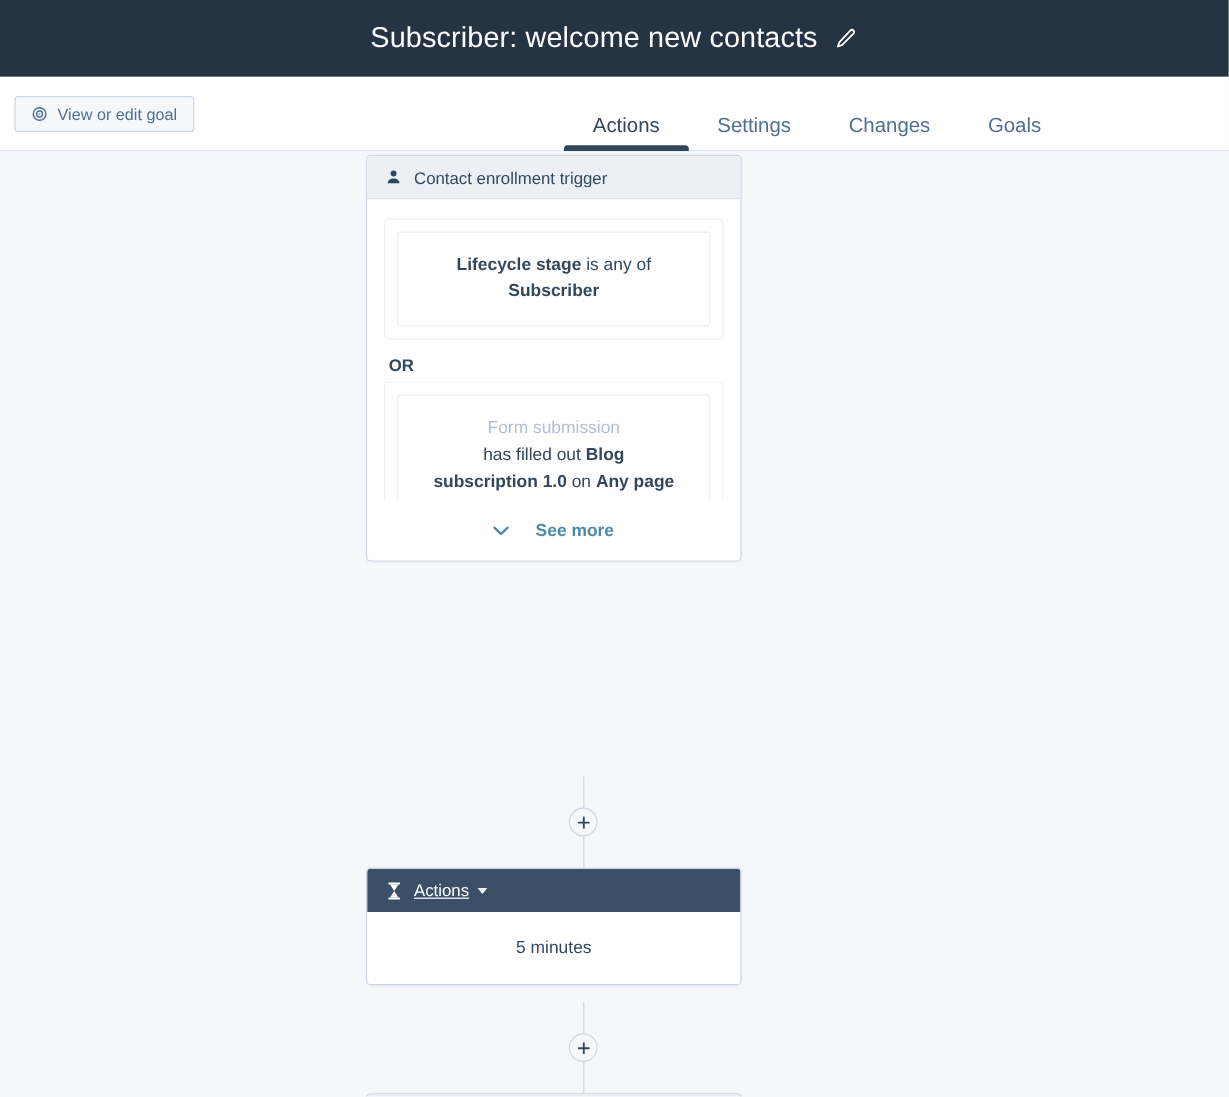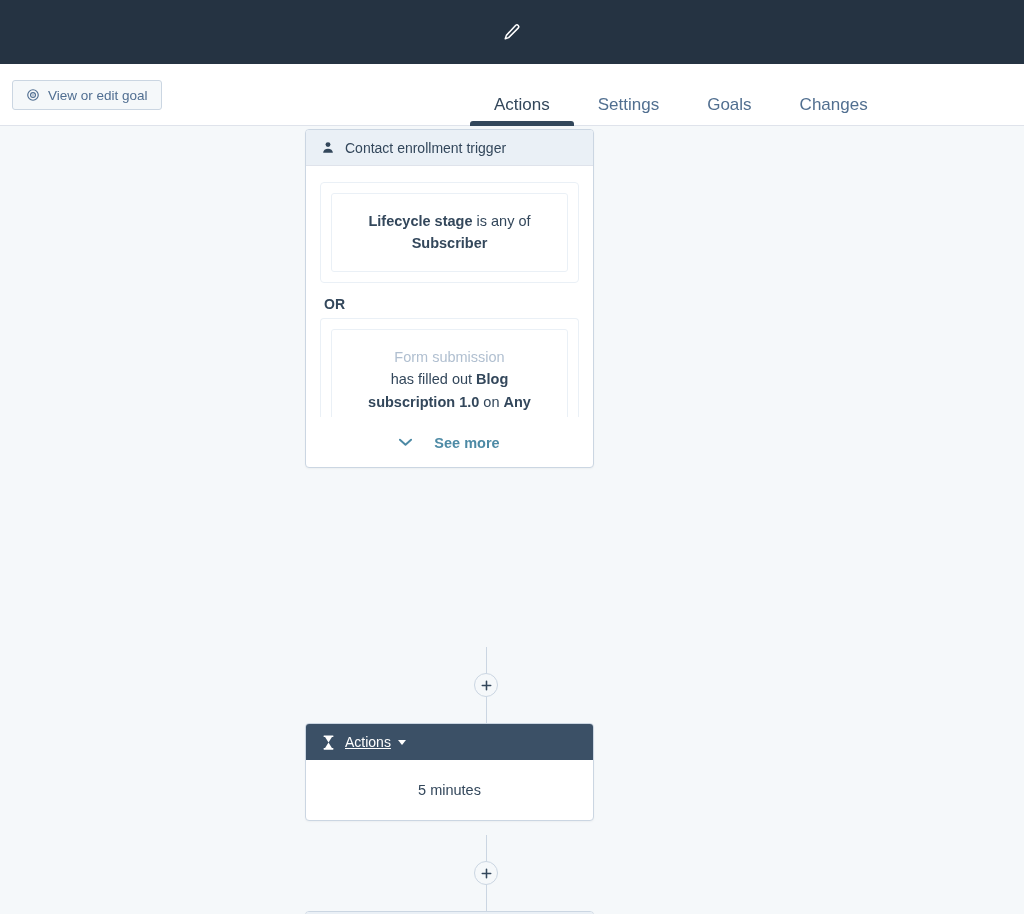--- a/index.html
+++ b/index.html
@@ -142,21 +142,21 @@
     justify-content: center;
     cursor: pointer;
     z-index: 3;
   }
   .plus-btn svg { display: block; }
 
   
   .node {
     position: absolute;
     left: 305px;
-    width: 289px;
+    width: 313px;
     background: #ffffff;
     border: 1px solid #cbd6e2;
     border-radius: 4px;
     box-shadow: 0 1px 2px rgba(0,0,0,0.04);
     overflow: hidden;
     z-index: 2;
   }
 
   .node-head {
     height: 36px;
@@ -259,20 +259,21 @@
     text-align: center;
     font-size: 14.5px;
     color: #33475b;
     padding: 22px 10px;
   }
 </style>
 </head>
 <body>
 
 <div class="titlebar">
+  <span class="titlebar-title">Subscriber: welcome new contacts</span>
   <span class="pencil-icon">
     <svg width="18" height="18" viewBox="0 0 24 24" fill="none" stroke="#ffffff" stroke-width="2" stroke-linecap="round" stroke-linejoin="round">
       <path d="M17 3a2.5 2.5 0 0 1 3.5 3.5L7.5 19.5 3 21l1.5-4.5L17 3z"></path>
     </svg>
   </span>
 </div>
 
 <div class="toolbar">
 
   <div class="goal-btn">
@@ -282,22 +283,22 @@
         <circle cx="12" cy="12" r="4.2"></circle>
         <circle cx="12" cy="12" r="1.1" fill="#506e91" stroke="none"></circle>
       </svg>
     </span>
     <span>View or edit goal</span>
   </div>
 
   <div class="tabs">
     <button class="tab active">Actions</button>
     <button class="tab">Settings</button>
+    <button class="tab">Changes</button>
     <button class="tab">Goals</button>
-    <button class="tab">Changes</button>
   </div>
 
 </div>
 
 <div class="canvas">
 
   <div class="vline" style="top:521px; height:76px;"></div>
   <div class="vline" style="top:709px; height:76px;"></div>
 
   <div class="node" style="top:3px;">

